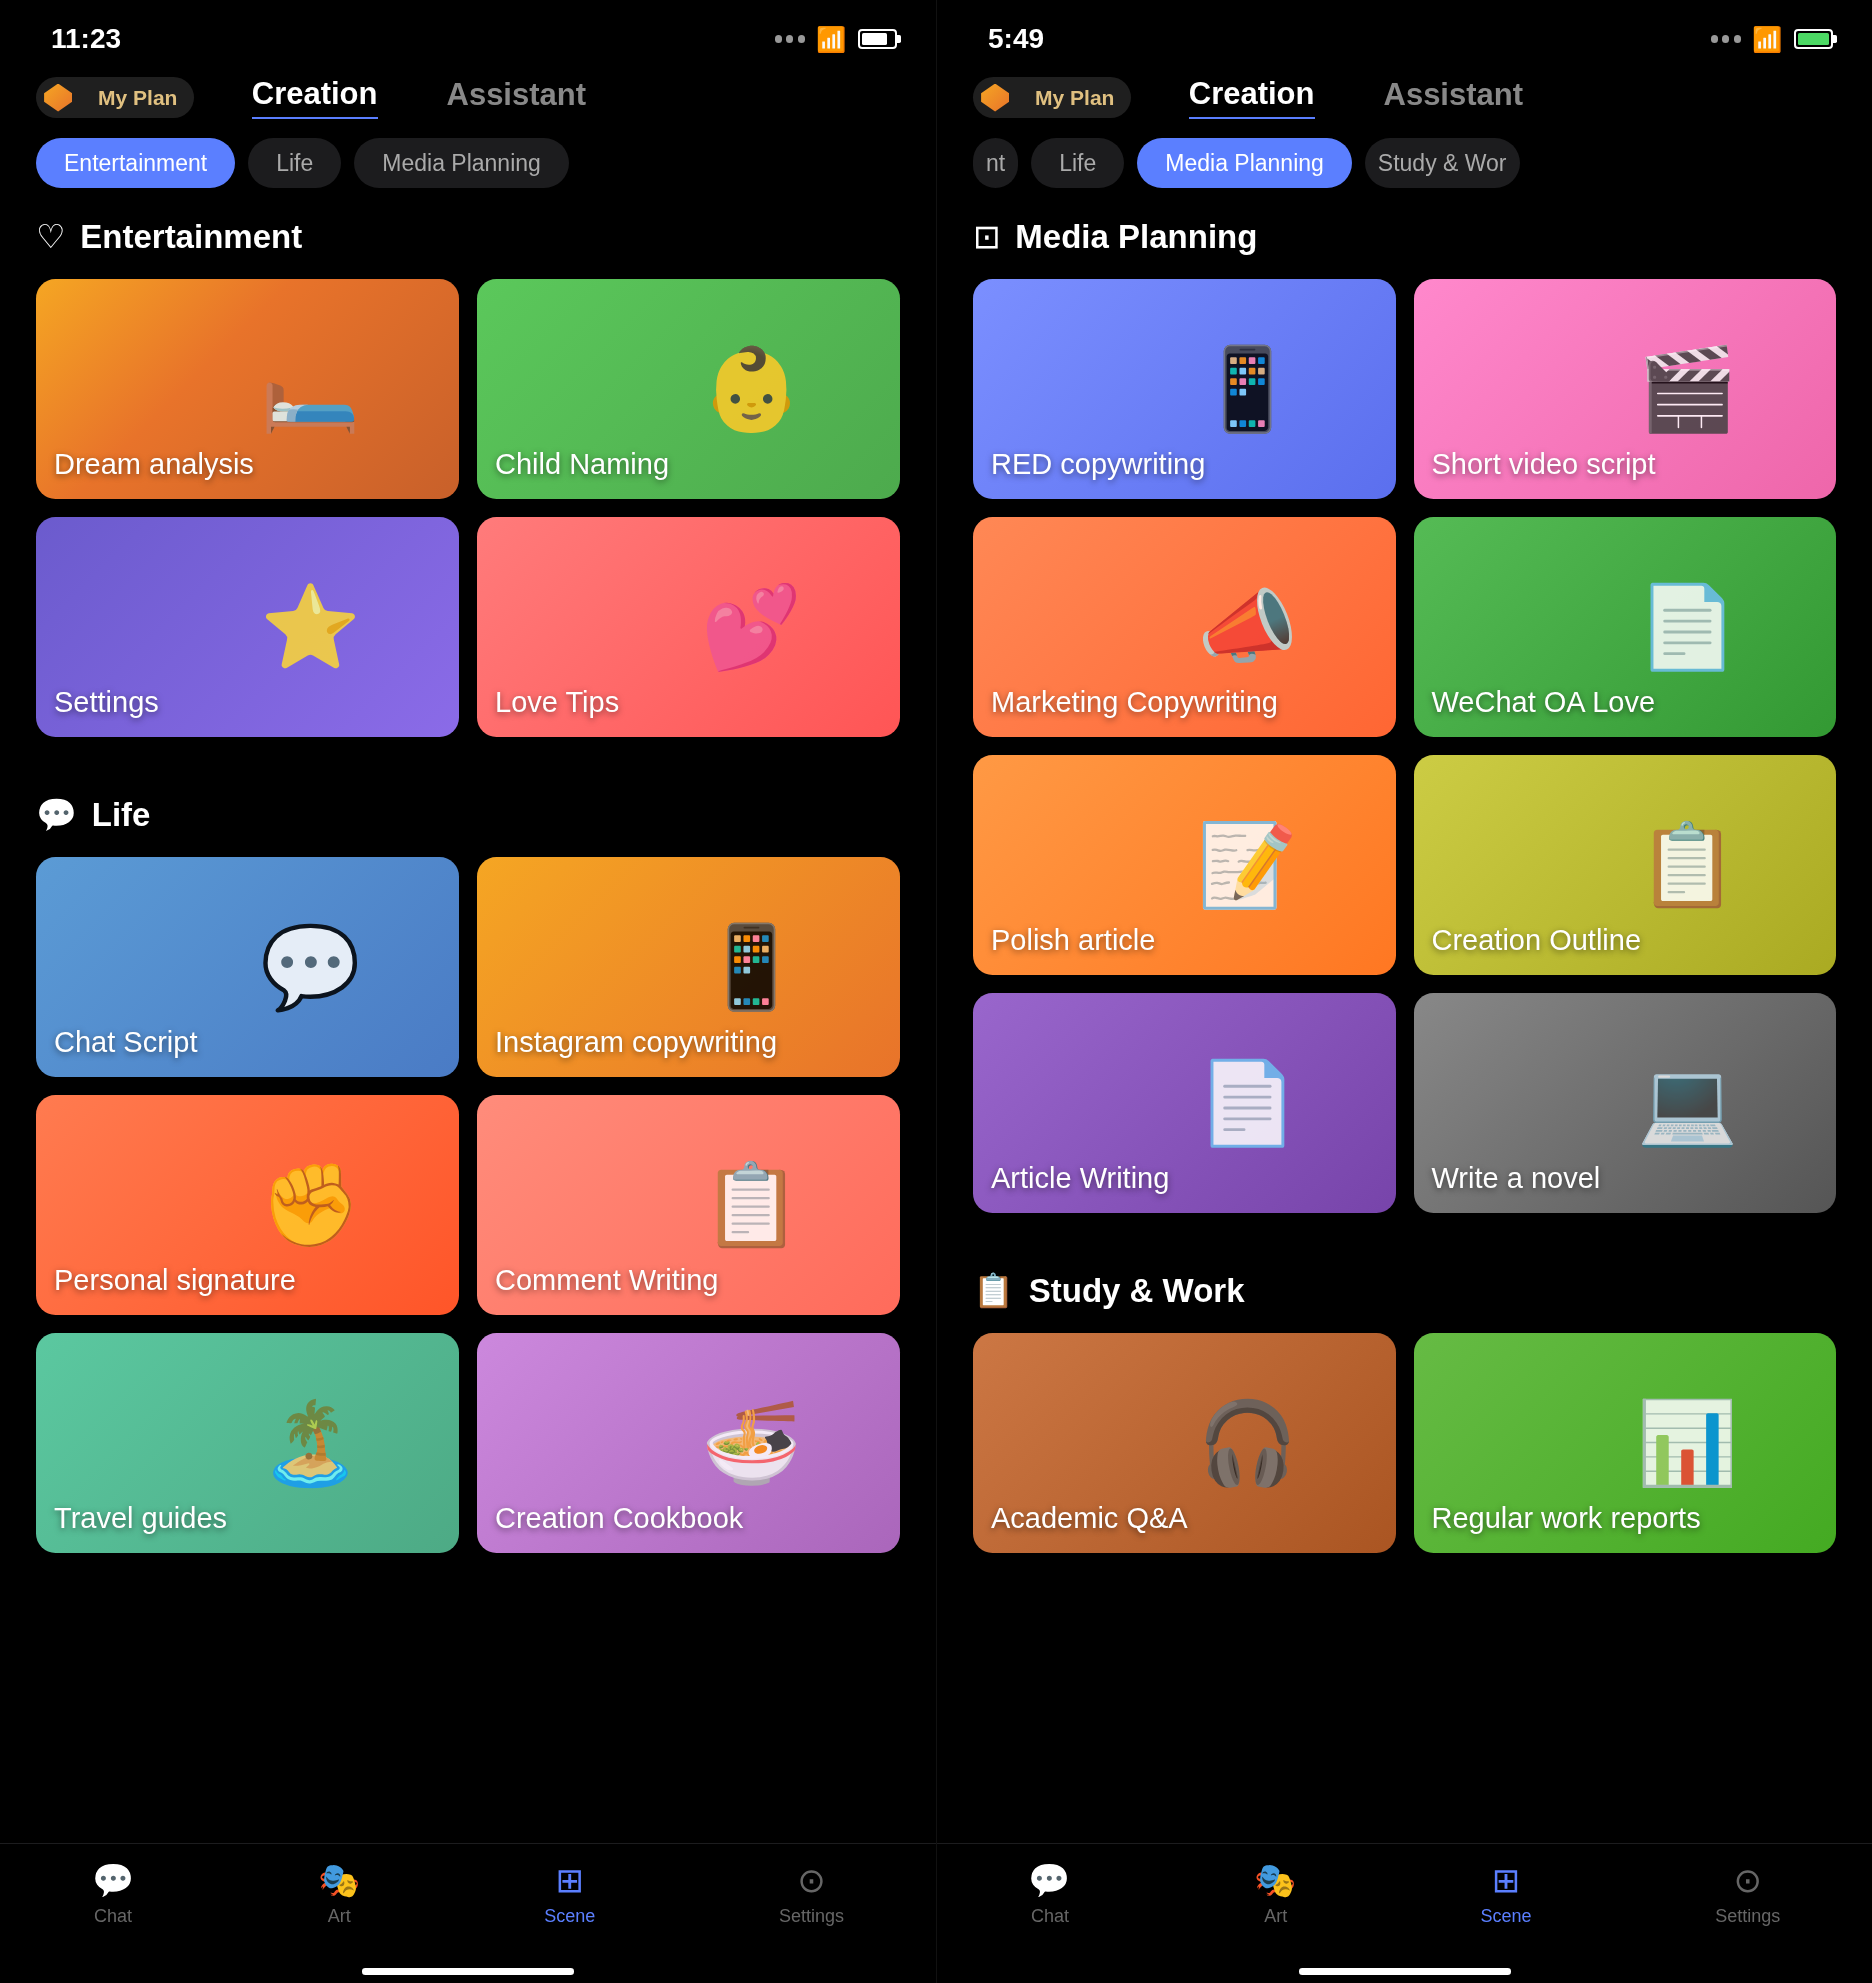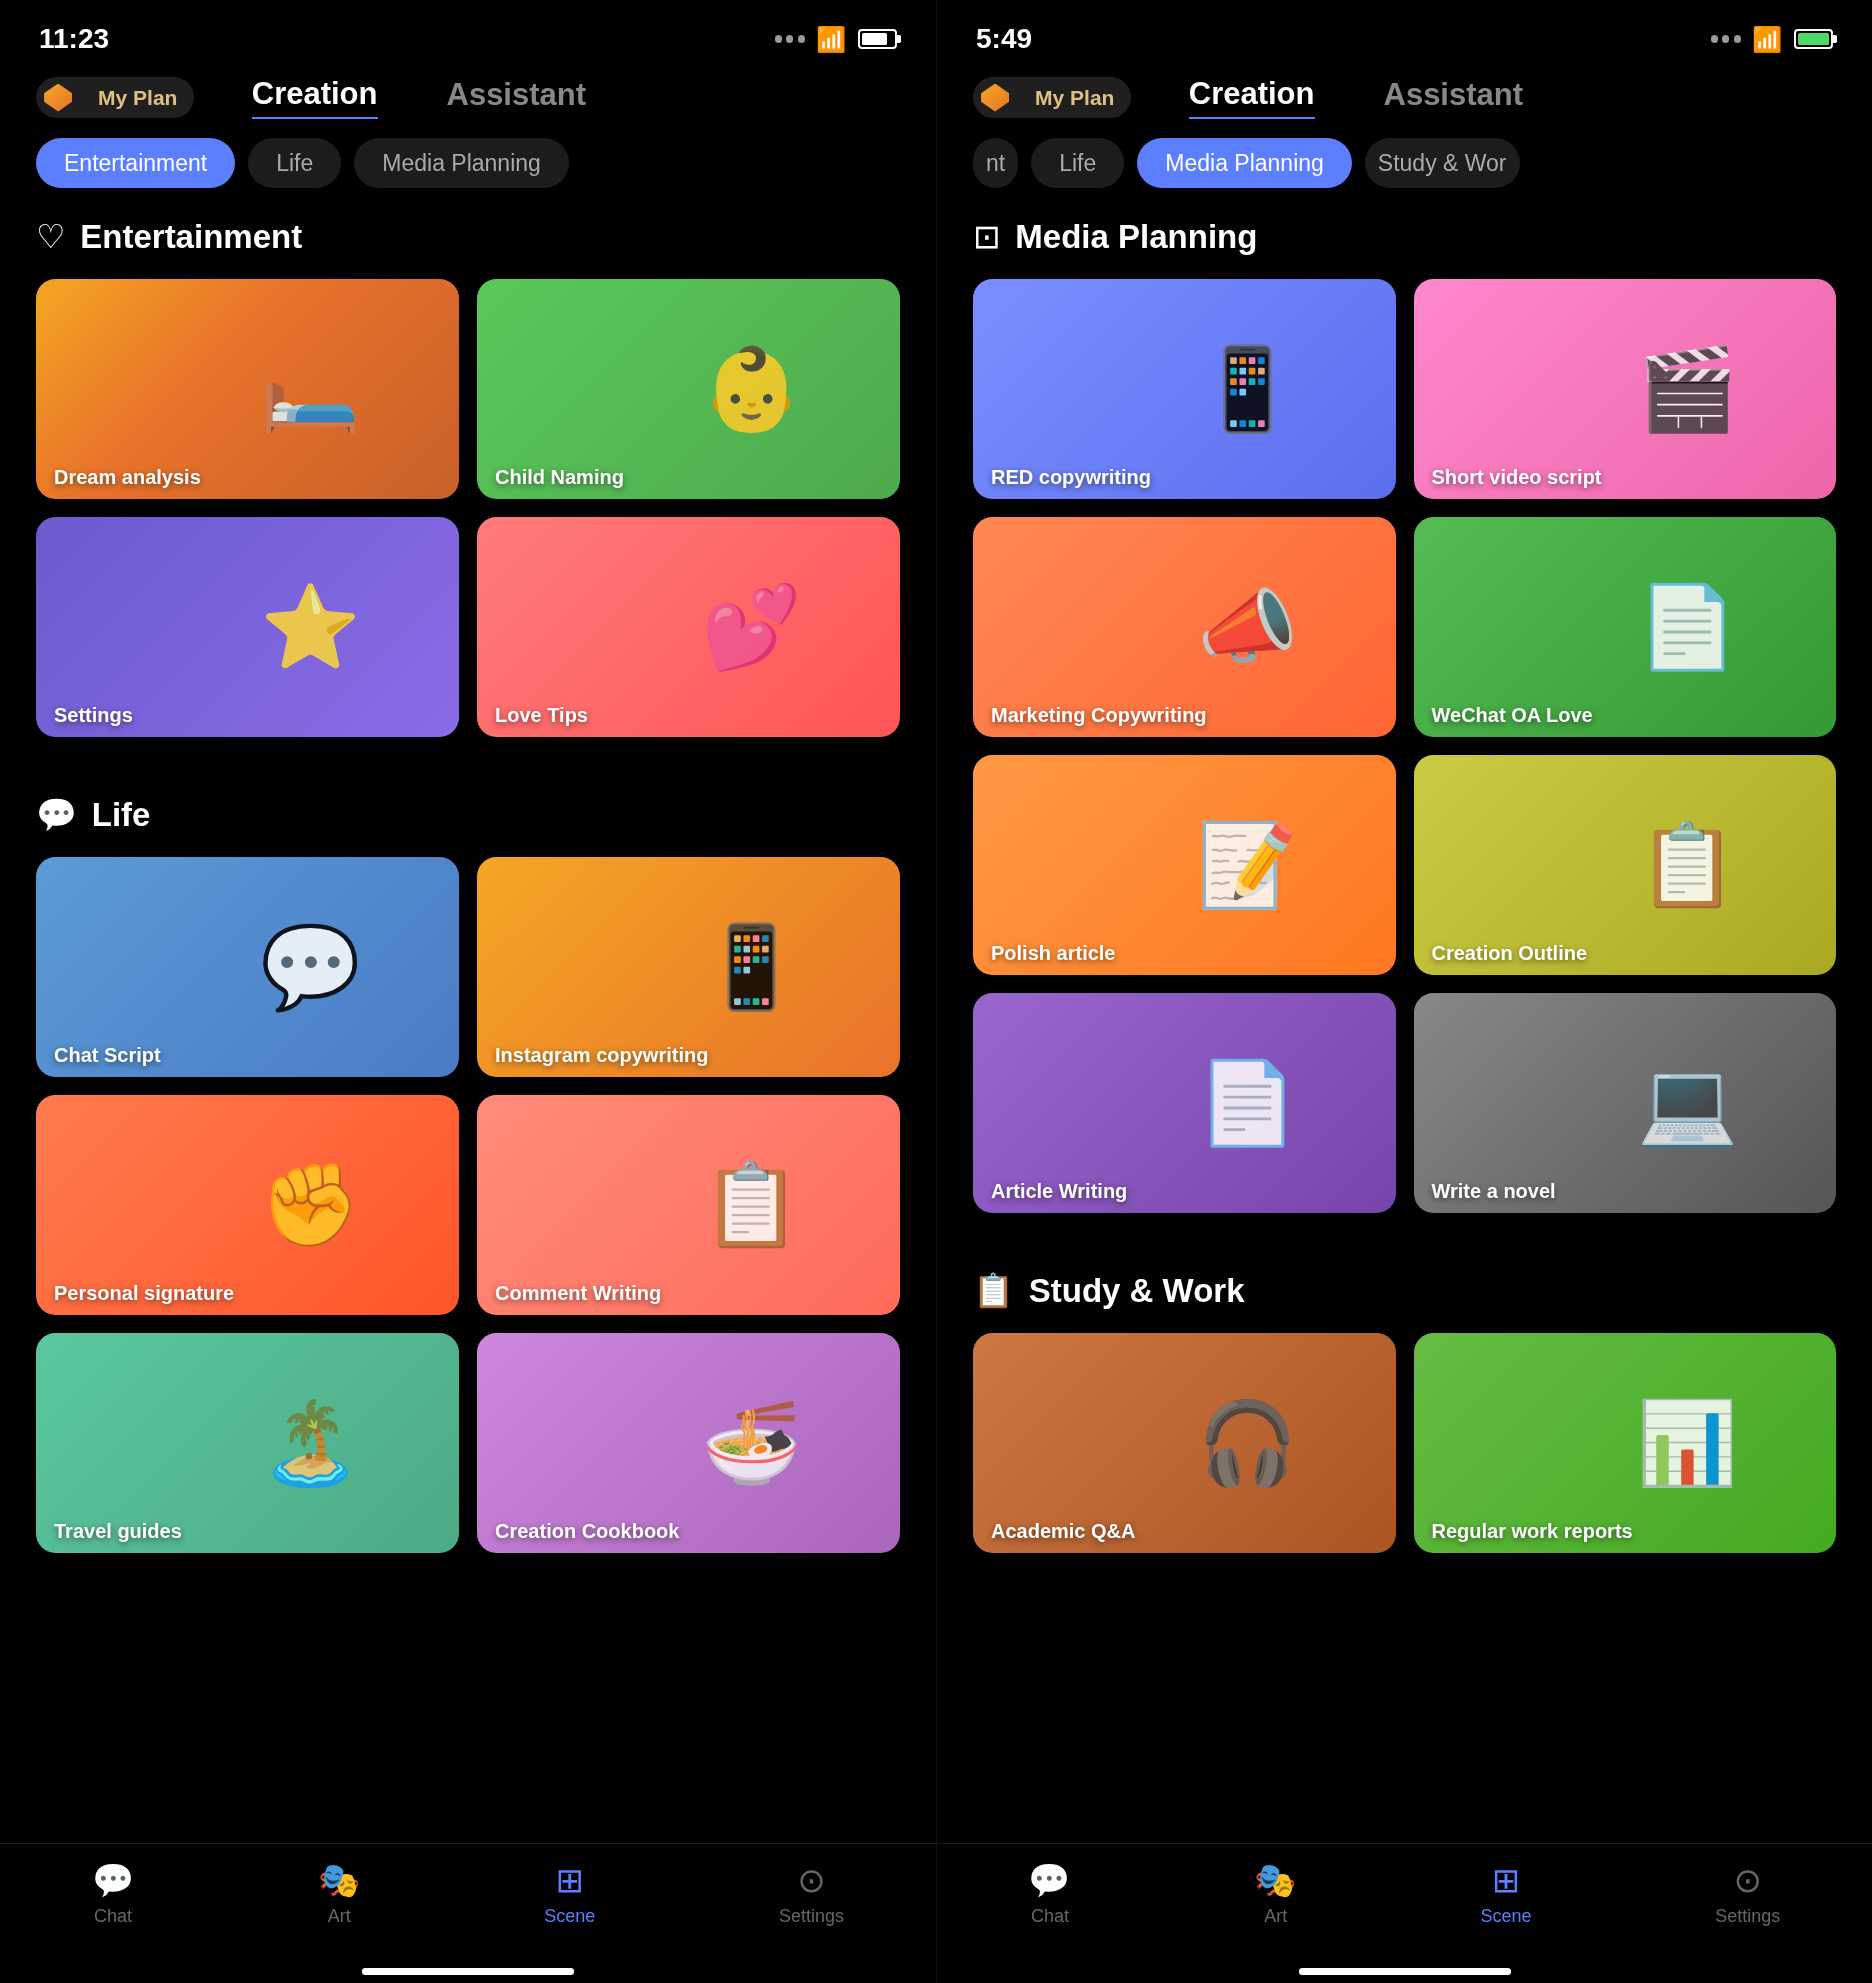--- a/index.html
+++ b/index.html
@@ -24,20 +24,21 @@
       border-left: 1.6px solid #111;
     }
     
     .status-bar {
       display: flex;
       justify-content: space-between;
       align-items: center;
       padding: 23px 39px 8.1px;
       font-size: 28px;
       font-weight: 600;
+      margin-left: 12px;
     }
     .status-icons {
       display: flex;
       align-items: center;
       gap: 11.4px;
     }
     .status-dots { display: flex; gap: 4.1px; }
     .status-dot { width: 7.3px; height: 7.3px; border-radius: 50%; background: #fff; opacity: 0.6; }
     .wifi-icon { font-size: 24.4px; }
     .battery-icon {
@@ -164,24 +165,24 @@
       border-radius: 19.5px;
       height: 220px;
       position: relative;
       overflow: hidden;
       cursor: pointer;
       display: flex;
       align-items: flex-end;
     }
     .card-label {
       position: absolute;
-      bottom: 9px;
+      bottom: 16px;
       left: 18px;
-      font-size: 20px;
-      font-weight: 700;
+      font-size: 29px;
+      font-weight: 400;
       color: #fff;
       text-shadow: 0 1.6px 6.5px rgba(0,0,0,0.5);
       z-index: 2;
       line-height: 1.3;
     }
     
     .card-dream { background: linear-gradient(135deg, #F5A623 0%, #E8732A 40%, #C8602A 100%); }
     .card-child-naming { background: linear-gradient(135deg, #5BC85B 0%, #4DAA4D 100%); }
     .card-horoscope { background: linear-gradient(135deg, #6B5BCD 0%, #8B6BE8 100%); }
     .card-love-tips { background: linear-gradient(135deg, #FF7B7B 0%, #FF5555 100%); }

